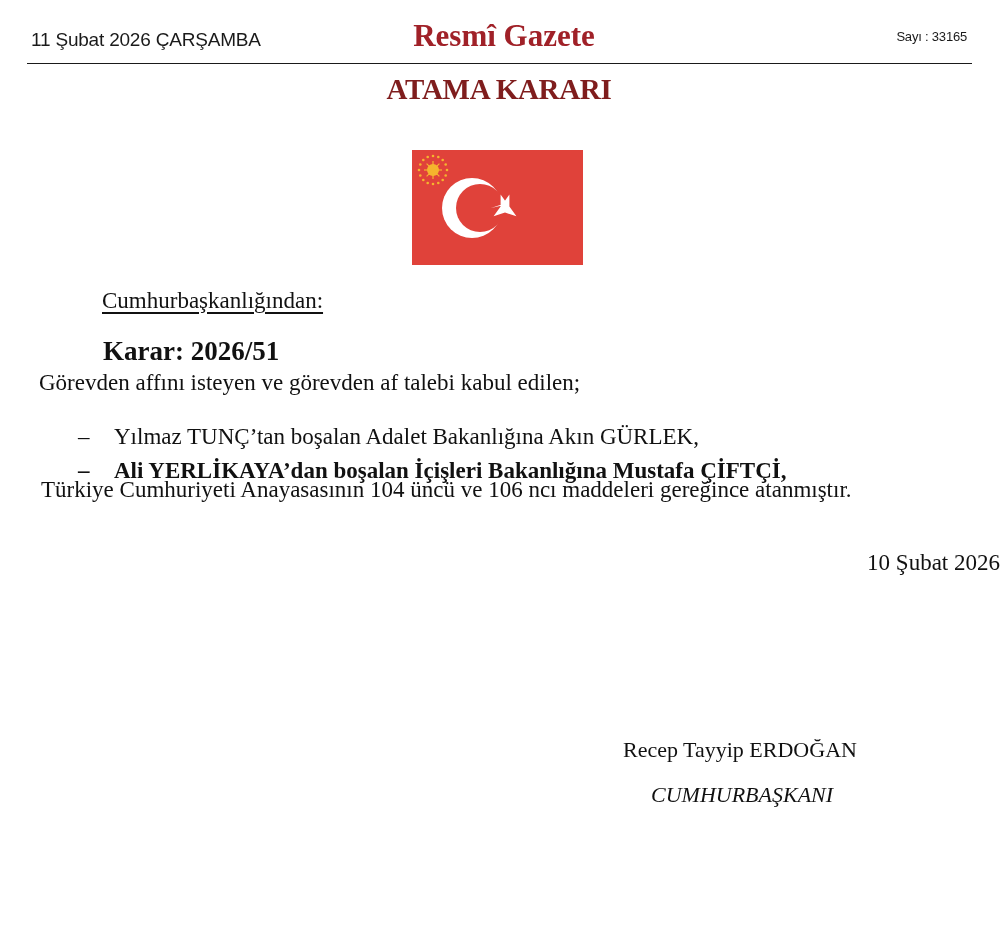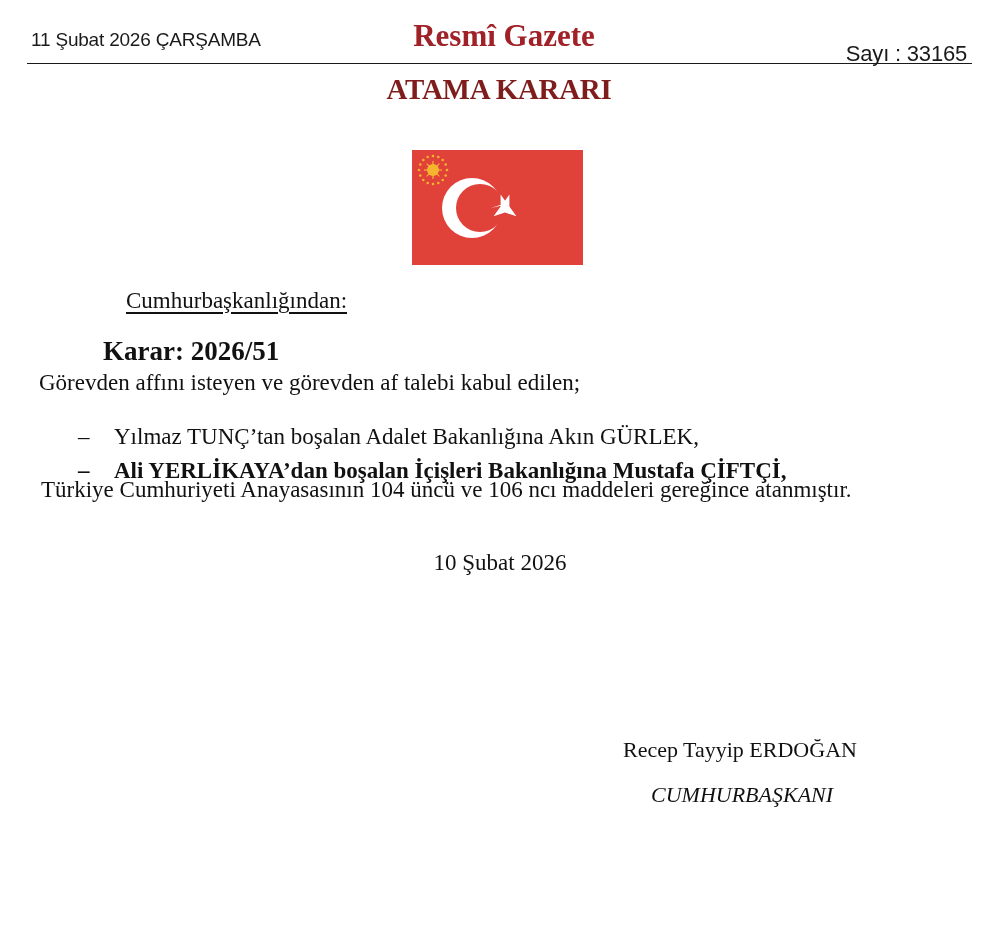--- a/index.html
+++ b/index.html
@@ -6,47 +6,47 @@
   body {
     width: 1004px; height: 940px; background: #ffffff; position: relative;
     overflow: hidden; color: #111111;
   }
   .abs { position: absolute; }
   .hdr-left {
     left: 31px; top: 29px; font-family: "Liberation Sans", sans-serif;
     font-size: 19px; color: #1a1a1a; letter-spacing: -0.2px;
   }
   .hdr-right {
-    right: 37px; top: 41px; font-family: "Liberation Sans", sans-serif;
-    font-size: 22px; color: #1a1a1a; letter-spacing: -0.2px;
+    right: 37px; top: 29px; font-family: "Liberation Sans", sans-serif;
+    font-size: 13px; color: #1a1a1a; letter-spacing: -0.2px;
   }
   .hdr-title {
     left: 0; width: 1008px; text-align: center; top: 18px;
     font-family: "Liberation Serif", serif; font-weight: bold; font-size: 31px;
     color: #a02128;
   }
   .rule {
     left: 27px; width: 945px; top: 63px; height: 0; border-top: 1.5px solid #1a1a1a;
   }
   .doc-title {
     left: 0; width: 998px; text-align: center; top: 73px;
     font-family: "Liberation Serif", serif; font-weight: bold; font-size: 29px;
     color: #7f1d1d; letter-spacing: -0.3px;
   }
   .flag { left: 412px; top: 150px; width: 171px; height: 115px; }
   .serif { font-family: "Liberation Serif", serif; font-size: 23px; color: #111; }
-  .from { left: 102px; top: 288px; text-decoration: underline; text-underline-offset: 4px; margin-left: 24px; }
+  .from { left: 102px; top: 288px; text-decoration: underline; text-underline-offset: 4px; }
   .decision { left: 103px; top: 308px; font-weight: bold; font-size: 27px; margin-top: 28px; }
   .intro { left: 39px; top: 370px; }
   .item { left: 78px; margin-top: 16px; }
   .item .dash { display: inline-block; width: 36px; }
   .item1 { top: 408px; }
   .item2 { top: 442px; font-weight: bold; }
   .closing { left: 41px; top: 477px; }
-  .date { left: 0; width: 1000px; text-align: center; top: 550px; }
+  .date { left: 0; width: 1000px; text-align: right; top: 550px; }
   .signer {
     left: 623px; top: 737px; font-family: "Liberation Serif", serif;
     font-weight: normal; font-size: 22px;
   }
   .signer-title { left: 651px; top: 782px; font-size: 22px; font-style: italic; }
 </style>
 </head>
 <body>
 
 <div class="abs hdr-left">11 Şubat 2026 ÇARŞAMBA</div>

